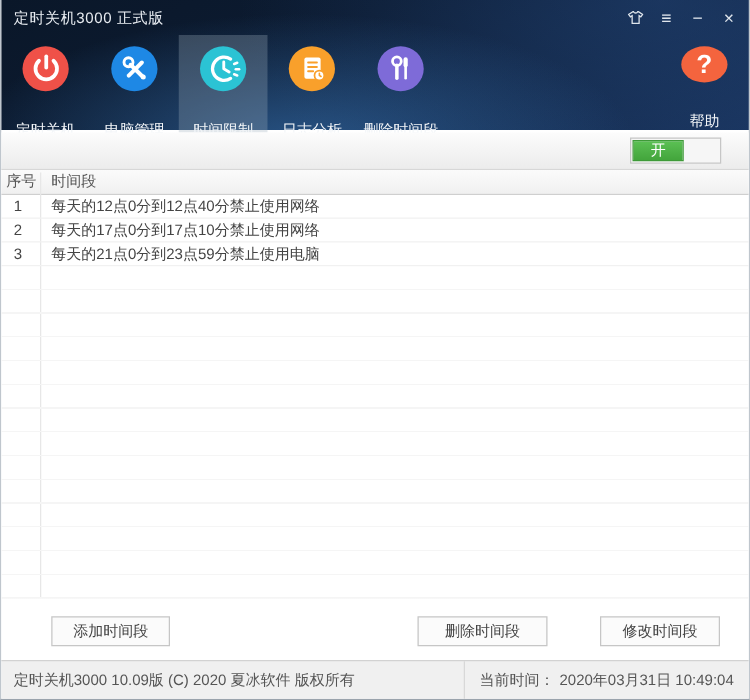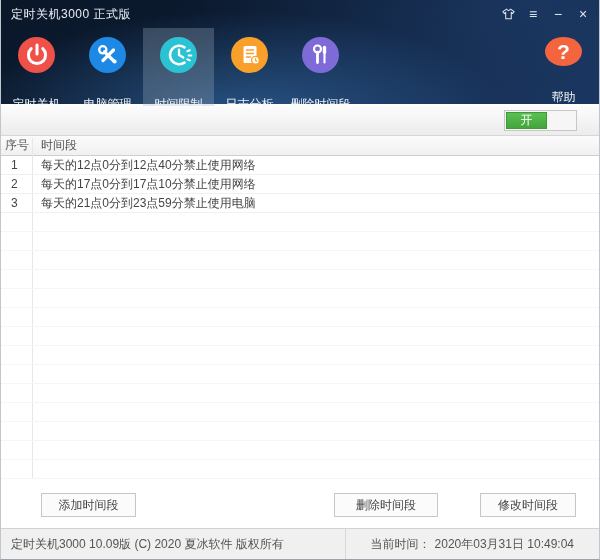--- a/index.html
+++ b/index.html
@@ -61,21 +61,21 @@
   .btn{position:absolute;top:357px;height:24px;background:#fbfbfb;border:1px solid #c6c6c6;
     font-size:12px;color:#454545;display:flex;align-items:center;justify-content:center;cursor:default;text-align:right;}
   .btn-add{left:40px;width:95px;}
   .btn-del{left:333px;width:104px;}
   .btn-mod{left:467px;width:96px;margin-left:12px;}
 
   
   .statusbar{position:absolute;left:0;top:528px;width:100%;height:32px;background:#f0f0f0;
     border-top:1px solid #d2d2d2;display:flex;align-items:center;font-size:12px;color:#555;}
   .st-left{flex:1;padding-left:10px;}
-  .st-right{border-left:1px solid #d8d8d8;padding:0 25px;height:100%;display:flex;align-items:center;gap:4px;}
+  .st-right{border-left:1px solid #d8d8d8;padding:0 12px;height:100%;display:flex;align-items:center;gap:4px;}
 </style>
 </head>
 <body>
 
 <div class="window">
 
   <div class="header">
     <div class="titlebar">
       <span class="app-title">定时关机3000 正式版</span>
       <div class="controls">

